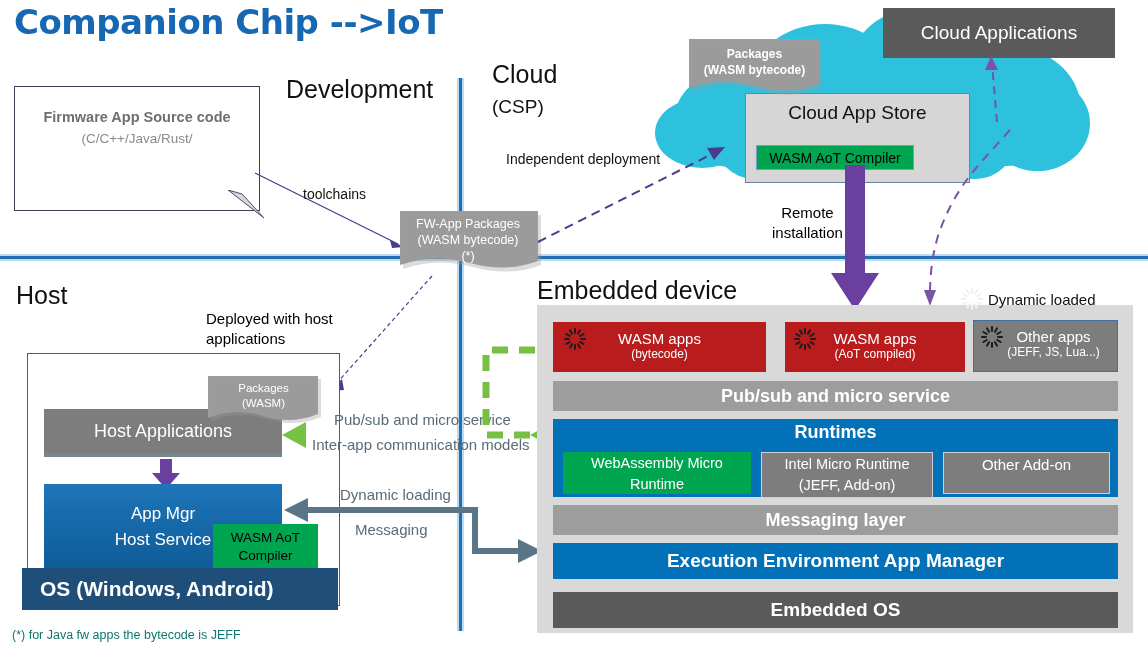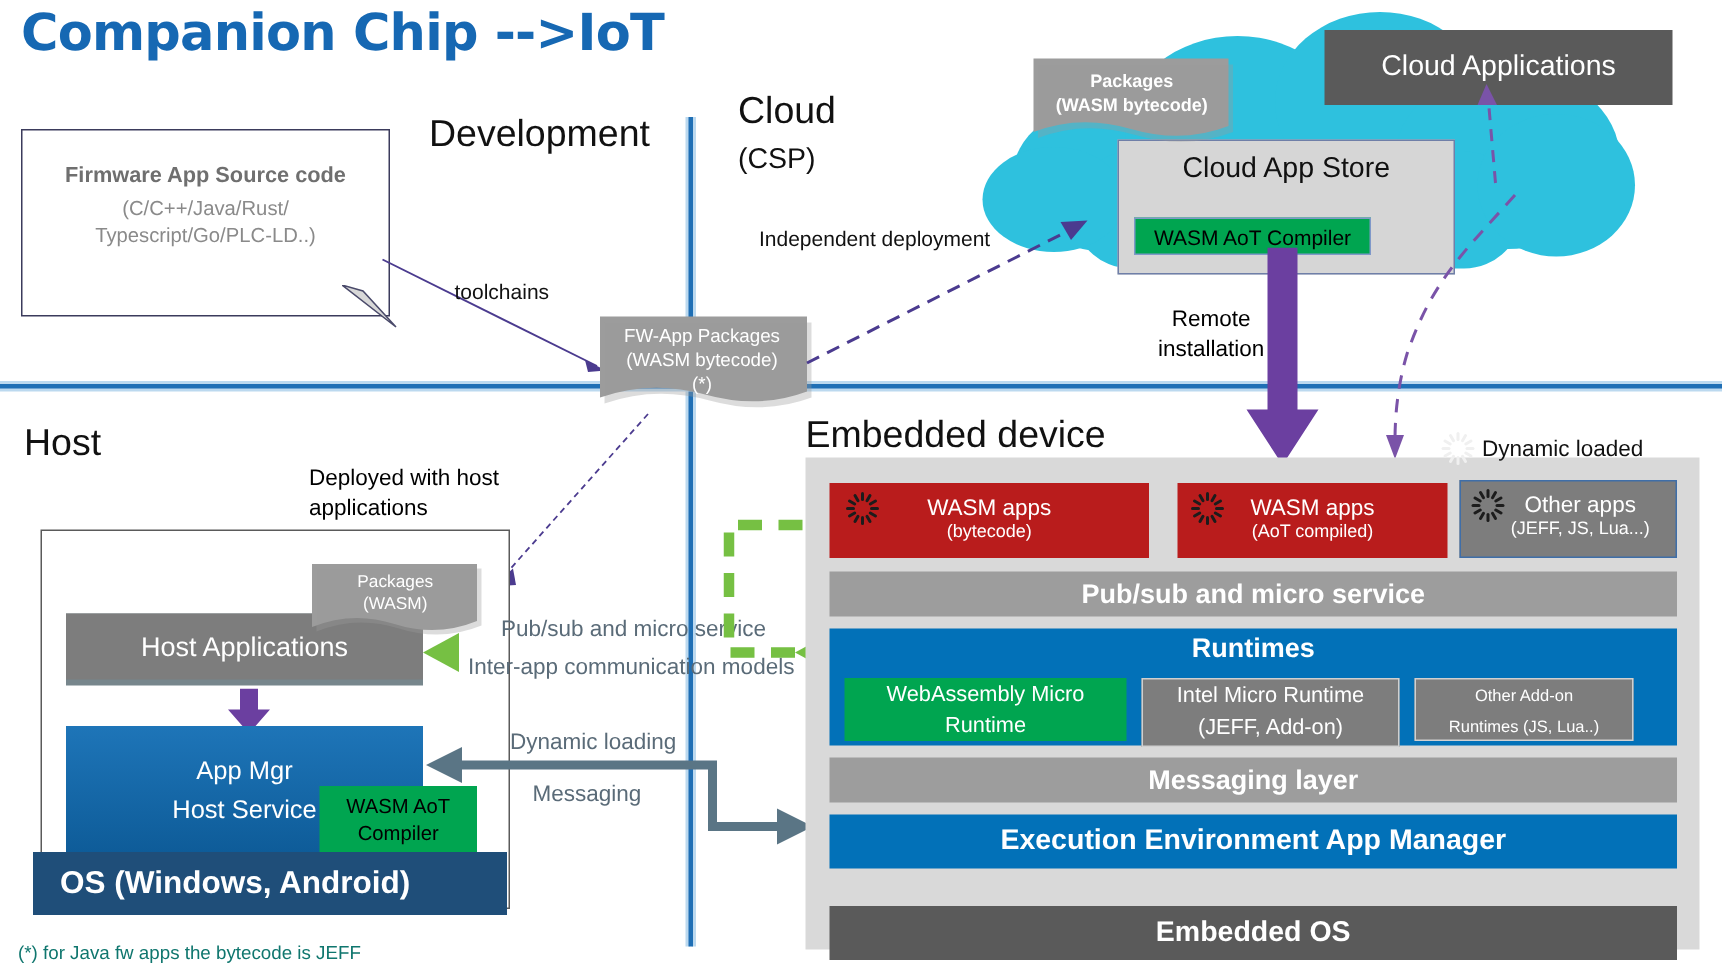--- a/index.html
+++ b/index.html
@@ -22,21 +22,21 @@
 
   
   .box{box-sizing:border-box;}
   .srcbox{left:14px;top:86px;width:246px;height:125px;border:1px solid #3b3b5c;background:#fff;}
   .srcbox .t1{font-size:14.5px;font-weight:bold;color:#6f6f6f;}
   .srcbox .t2{font-size:13.5px;color:#8a8a8a;line-height:18px;}
 
   .graybar{background:#9d9d9d;color:#fff;}
   .bluebar{background:#0271b8;color:#fff;}
   .greenbox{background:#b91c1c;color:#fff;}
-  .darkgray{background:#5a5a5a;color:#fff;margin-top:12px;}
+  .darkgray{background:#5a5a5a;color:#fff;}
 
   
   #embpanel{left:537px;top:305px;width:596px;height:328px;background:#d9d9d9;}
 
   .appcell{box-sizing:border-box;position:absolute;}
   .appcell .l1{font-size:15px;}
   .appcell .l2{font-size:12px;}
 
   
   .spin{position:absolute;width:22px;height:22px;}
@@ -74,21 +74,20 @@
 <div class="abs caption" style="left:286px;top:75px;">Development</div>
 <div class="abs caption" style="left:492px;top:60px;">Cloud</div>
 <div class="abs caption2" style="left:492px;top:96px;">(CSP)</div>
 <div class="abs caption" style="left:16px;top:281px;">Host</div>
 <div class="abs caption" style="left:537px;top:276px;">Embedded device</div>
 
 <div class="abs box srcbox">
   <div style="padding-top:22px;text-align:center;">
     <div class="t1">Firmware App Source code</div>
     <div class="t2" style="margin-top:5px;">(C/C++/Java/Rust/</div>
-    <div class="t2">Typescript/Go/PLC-LD..)</div>
   </div>
 </div>
 
 <svg class="abs" style="left:228px;top:190px;" width="42" height="30">
   <polygon points="0,0 36,28 14,4" fill="#d8d8d8" stroke="#4a4a6a" stroke-width="1"></polygon>
 </svg>
 
 <svg class="abs" style="left:252px;top:170px;" width="160" height="85">
   <line x1="3" y1="3" x2="146" y2="74" stroke="#4b3b8f" stroke-width="1.3"></line>
   <polygon points="152,77 138,70 140,78" fill="#4b3b8f"></polygon>
@@ -318,24 +317,23 @@
 <div class="abs box" style="left:563px;top:452px;width:188px;height:42px;background:#00a550;color:#fff;
             text-align:center;font-size:14.5px;line-height:21px;padding-top:1px;box-sizing:border-box;">
   <div>WebAssembly Micro</div>
   <div>Runtime</div>
 </div>
 <div class="abs box" style="left:761px;top:452px;width:172px;height:46px;background:#7d7d7d;color:#fff;border:1px solid #d0d0d0;
             text-align:center;font-size:14.5px;line-height:21px;padding-top:1px;box-sizing:border-box;">
   <div>Intel Micro Runtime</div>
   <div>(JEFF, Add-on)</div>
 </div>
-<div class="abs box" style="left:943px;top:452px;width:146px;height:42px;background:#7d7d7d;color:#fff;border:1px solid #d0d0d0;
-            text-align:center;font-size:11px;line-height:21px;padding-top:1px;box-sizing:border-box;">
+<div class="abs box" style="left:943px;top:452px;width:167px;height:42px;background:#7d7d7d;color:#fff;border:1px solid #d0d0d0;
+            text-align:center;font-size:15px;line-height:21px;padding-top:1px;box-sizing:border-box;">
   <div>Other Add-on</div>
-  <div>Runtimes (JS, Lua..)</div>
 </div>
 
 <div class="abs box ctr graybar" style="left:553px;top:505px;width:565px;height:30px;font-size:18px;font-weight:bold;">
   <span>Messaging layer</span>
 </div>
 
 <div class="abs box ctr bluebar" style="left:553px;top:543px;width:565px;height:36px;font-size:19px;font-weight:bold;">
   <span>Execution Environment App Manager</span>
 </div>
 

